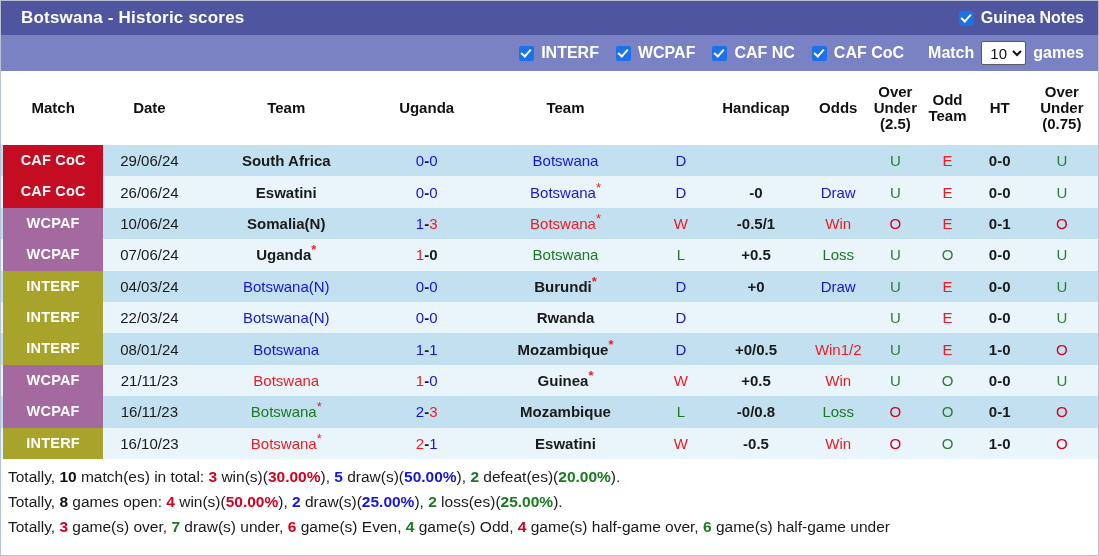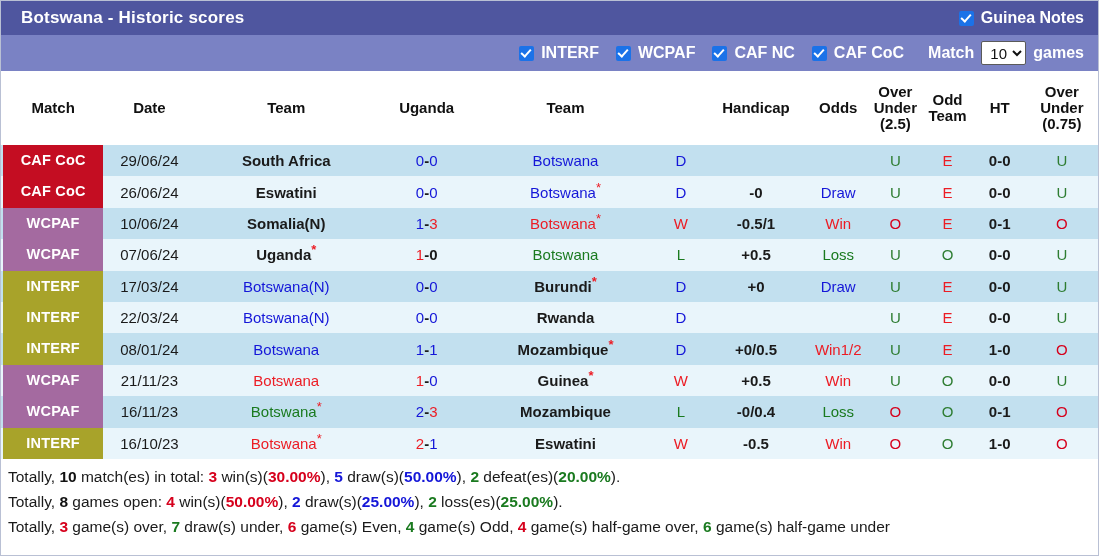--- a/index.html
+++ b/index.html
@@ -330,21 +330,21 @@
           <td class=""><span class="c-green">Loss</span></td>
           <td class=""><span class="c-ogreen">U</span></td>
           <td class=""><span class="c-ogreen">O</span></td>
           <td class=""><span class="c-dark">0-0</span></td>
           <td class=""><span class="c-ogreen">U</span></td>
         </tr>
         <tr class="r-odd">
           <td class="badge-cell">
             <span class="badge lg-interf">INTERF</span>
           </td>
-          <td class="">17/03/24</td>
+          <td class="">04/03/24</td>
           <td class="home"><span class="c-blue">Botswana(N)</span></td>
           <td class=""><span class="c-blue">0</span><span class="c-dark">-</span><span class="c-blue">0</span></td>
           <td class="away"><span class="c-dark">Burundi<span class="star">*</span></span></td>
           <td class=""><span class="c-blue">D</span></td>
           <td class=""><span class="c-dark">+0</span></td>
           <td class=""><span class="c-blue">Draw</span></td>
           <td class=""><span class="c-ogreen">U</span></td>
           <td class=""><span class="c-red">E</span></td>
           <td class=""><span class="c-dark">0-0</span></td>
           <td class=""><span class="c-ogreen">U</span></td>
@@ -399,21 +399,21 @@
         </tr>
         <tr class="r-odd">
           <td class="badge-cell">
             <span class="badge lg-wcpaf">WCPAF</span>
           </td>
           <td class="">16/11/23</td>
           <td class="home"><span class="c-green">Botswana<span class="star">*</span></span></td>
           <td class=""><span class="c-blue">2</span><span class="c-dark">-</span><span class="c-red">3</span></td>
           <td class="away"><span class="c-dark">Mozambique</span></td>
           <td class=""><span class="c-green">L</span></td>
-          <td class=""><span class="c-dark">-0/0.4</span></td>
+          <td class=""><span class="c-dark">-0/0.8</span></td>
           <td class=""><span class="c-green">Loss</span></td>
           <td class=""><span class="c-gred">O</span></td>
           <td class=""><span class="c-ogreen">O</span></td>
           <td class=""><span class="c-dark">0-1</span></td>
           <td class=""><span class="c-gred">O</span></td>
         </tr>
         <tr class="r-even">
           <td class="badge-cell">
             <span class="badge lg-interf">INTERF</span>
           </td>

